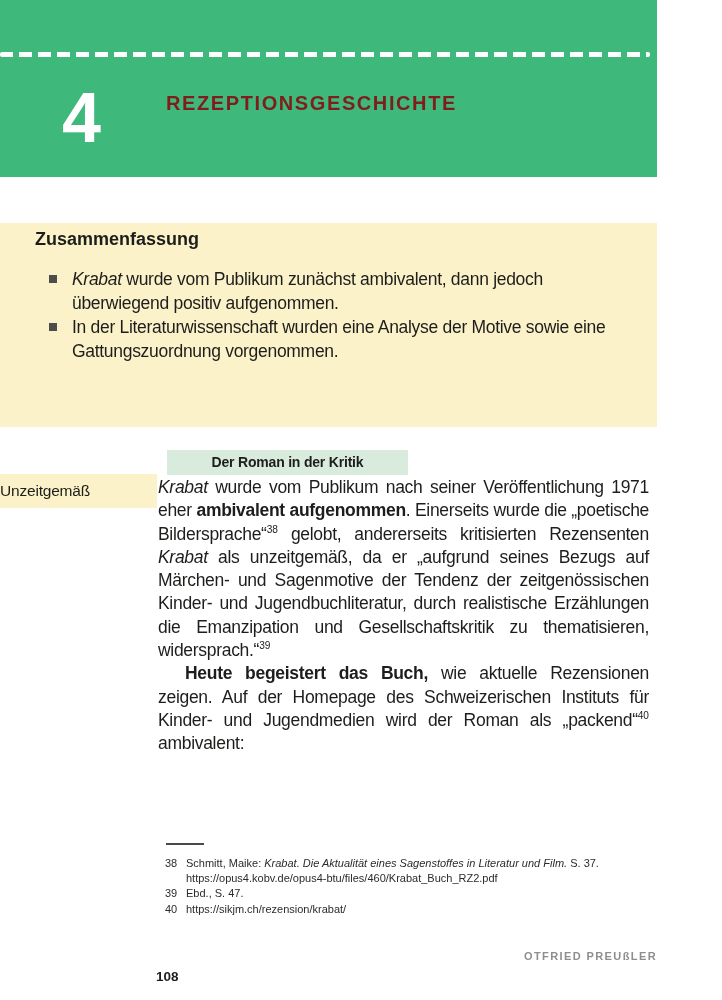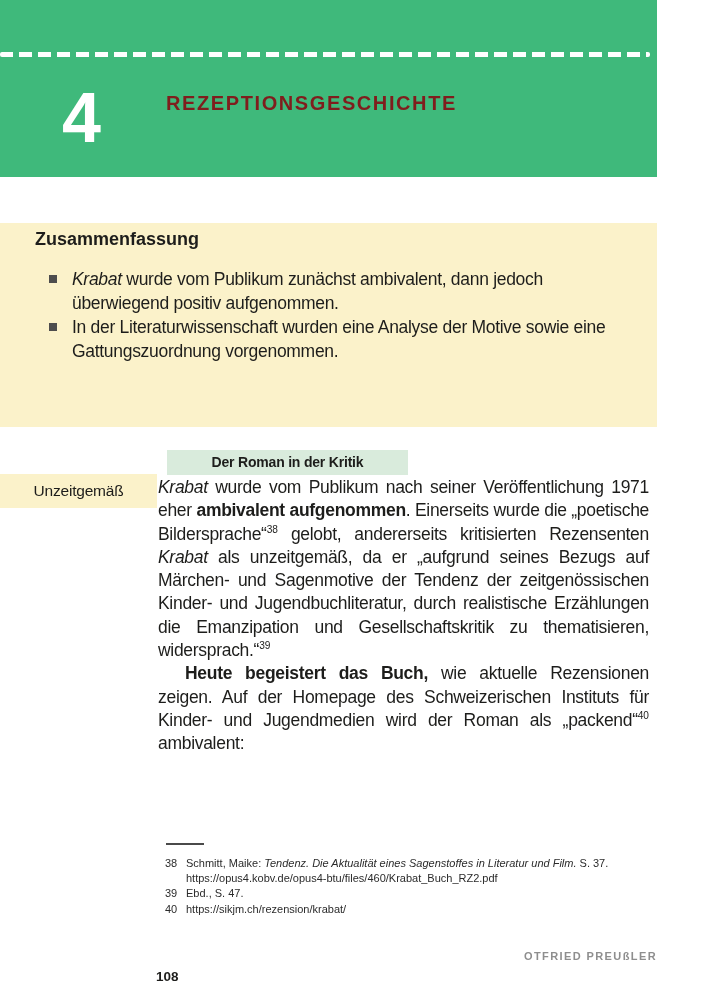--- a/index.html
+++ b/index.html
@@ -61,21 +61,21 @@
     position:absolute;left:167px;top:450px;
     width:241px;height:25px;
     background:var(--color-mint,#D9EBDC);
     font-size:14px;font-weight:700;line-height:25px;
     text-align:center;letter-spacing:-0.2px;
   }
   .margin-note{
     position:absolute;left:0;top:474px;
     width:157px;height:34px;
     background:var(--color-cream,#FBF2CA);
-    font-size:15.5px;line-height:34px;text-align:center;
+    font-size:15.5px;line-height:34px;
     letter-spacing:-0.2px;
   }
   
   .body-text{
     position:absolute;left:158px;top:476px;
     width:491px;
     font-size:17.5px;line-height:23.3px;letter-spacing:-0.3px;
     text-align:justify;
   }
   .body-text p{margin:0;}
@@ -139,21 +139,21 @@
   <div class="body-text">
     <p class="paragraph-1"><i>Krabat</i><span> wurde vom Publikum nach seiner Veröffentlichung 1971 eher </span><b>ambivalent aufgenommen</b><span>. Einerseits wurde die „poetische Bildersprache“</span><sup>38</sup><span> gelobt, andererseits kritisierten Rezensenten </span><i>Krabat</i><span> als unzeitgemäß, da er „aufgrund seines Bezugs auf Märchen- und Sagenmotive der Tendenz der zeitgenössischen Kinder- und Jugendbuchliteratur, durch realistische Erzählungen die Emanzipation und Gesellschaftskritik zu thematisieren, widersprach.“</span><sup>39</sup></p>
     <p class="paragraph-2"><b>Heute begeistert das Buch,</b><span> wie aktuelle Rezensionen zeigen. Auf der Homepage des Schweizerischen Instituts für Kinder- und Jugendmedien wird der Roman als „packend“</span><sup>40</sup><span> ambivalent:</span></p>
   </div>
 
   <div class="footnotes">
     <div class="footnote-rule"></div>
     <div class="footnote-row">
       <div class="footnote-number">38</div>
       <div class="footnote-text">
-        <div><span>Schmitt, Maike: </span><i>Tendenz. Die Aktualität eines Sagenstoffes in Literatur und Film.</i><span> S. 37.</span></div>
+        <div><span>Schmitt, Maike: </span><i>Krabat. Die Aktualität eines Sagenstoffes in Literatur und Film.</i><span> S. 37.</span></div>
         <div><span>https://opus4.kobv.de/opus4-btu/files/460/Krabat_Buch_RZ2.pdf</span></div>
       </div>
     </div>
     <div class="footnote-row">
       <div class="footnote-number">39</div>
       <div class="footnote-text">
         <div><span>Ebd., S. 47.</span></div>
       </div>
     </div>
     <div class="footnote-row">

